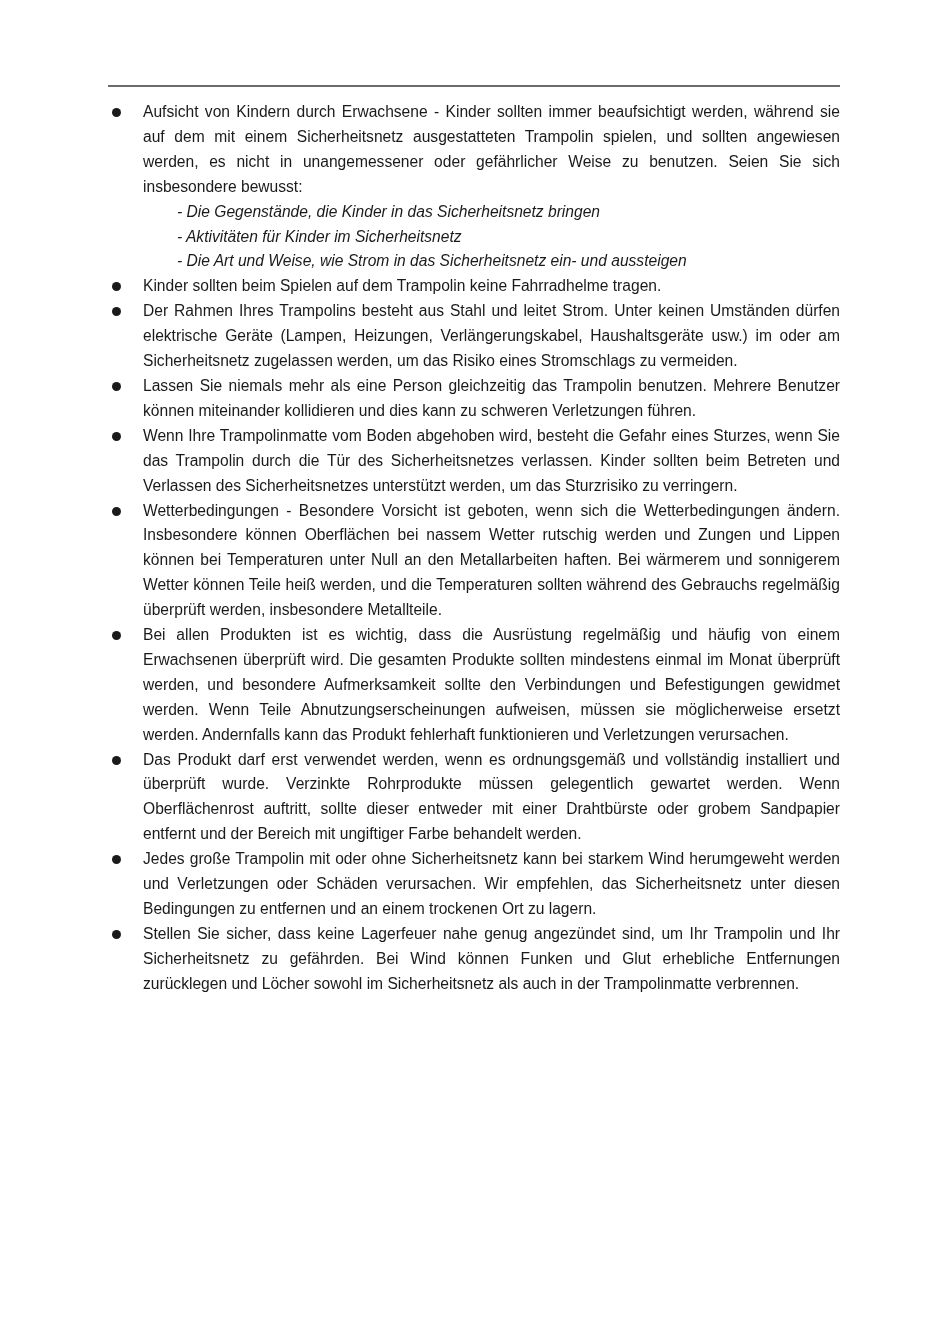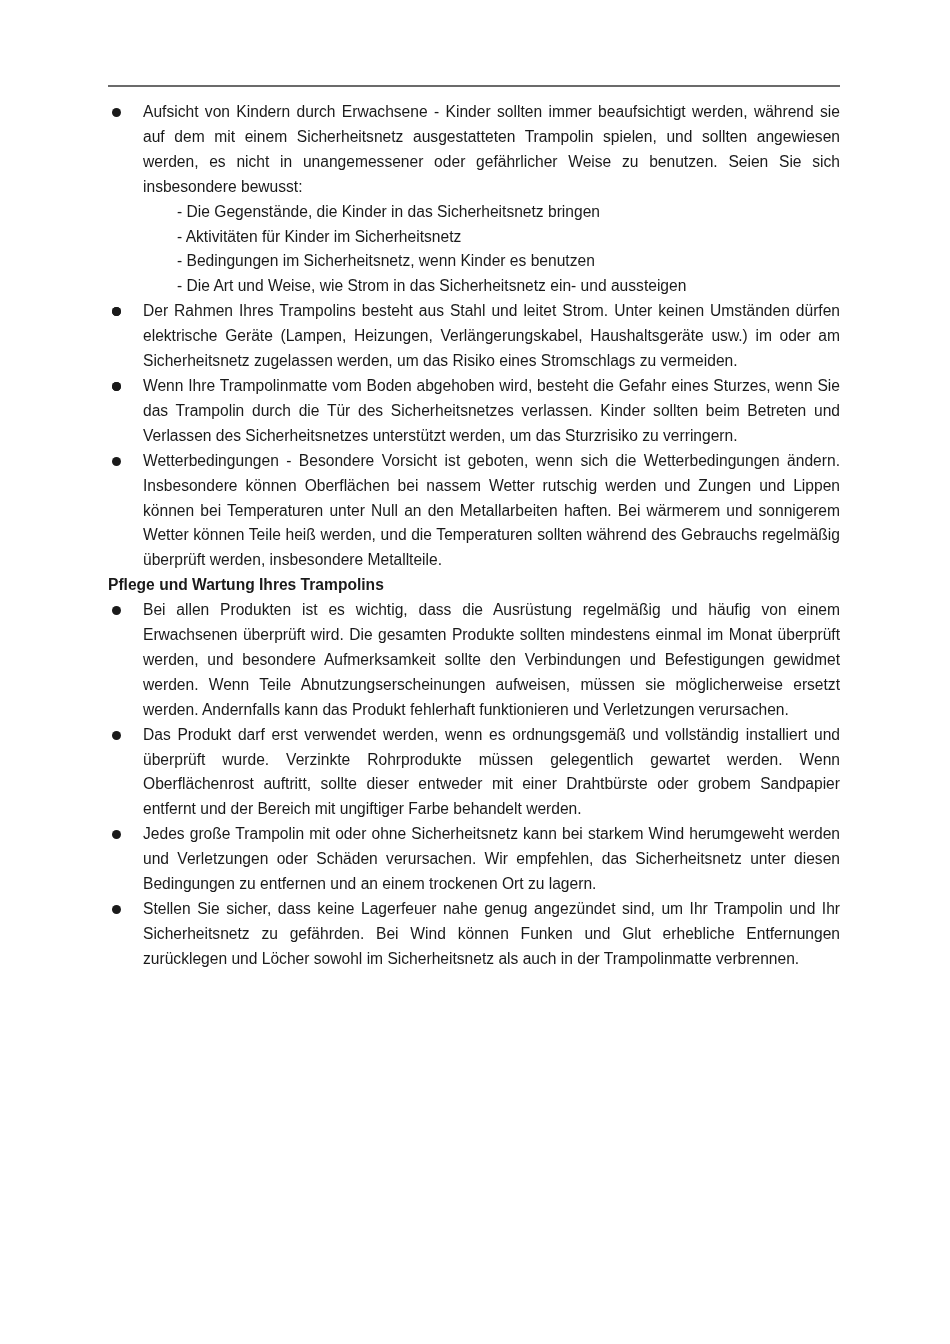--- a/index.html
+++ b/index.html
@@ -57,20 +57,21 @@
     background: #1a1a1a;
   }
   .sub-list {
     list-style: none;
     margin: 0;
     padding: 0 0 0 34px;
     text-align: left;
   }
   .sub-list li {
     padding: 0;
+    font-style: italic;
   }
   .section-heading {
     font-weight: bold;
     margin: 0;
     font-size: 15.6px;
     line-height: 24.9px;
   }
 </style>
 </head>
 <body>
@@ -79,45 +80,45 @@
   <div class="header-rule"></div>
 
   <div class="content">
     <ul class="bullets">
       <li>
         <span class="bullet-dot"></span>
         <span>Aufsicht von Kindern durch Erwachsene - Kinder sollten immer beaufsichtigt werden, während sie auf dem mit einem Sicherheitsnetz ausgestatteten Trampolin spielen, und sollten angewiesen werden, es nicht in unangemessener oder gefährlicher Weise zu benutzen. Seien Sie sich insbesondere bewusst:</span>
         <ul class="sub-list">
           <li>- Die Gegenstände, die Kinder in das Sicherheitsnetz bringen</li>
           <li>- Aktivitäten für Kinder im Sicherheitsnetz</li>
-          <li>- Bedingungen im Sicherheitsnetz, wenn Kinder es benutzen</li>
           <li>- Die Art und Weise, wie Strom in das Sicherheitsnetz ein- und aussteigen</li>
         </ul>
       </li>
       <li>
         <span class="bullet-dot"></span>
+        <span>Kinder sollten beim Spielen auf dem Trampolin keine Fahrradhelme tragen.</span>
       </li>
       <li>
         <span class="bullet-dot"></span>
         <span>Der Rahmen Ihres Trampolins besteht aus Stahl und leitet Strom. Unter keinen Umständen dürfen elektrische Geräte (Lampen, Heizungen, Verlängerungskabel, Haushaltsgeräte usw.) im oder am Sicherheitsnetz zugelassen werden, um das Risiko eines Stromschlags zu vermeiden.</span>
       </li>
       <li>
         <span class="bullet-dot"></span>
+        <span>Lassen Sie niemals mehr als eine Person gleichzeitig das Trampolin benutzen. Mehrere Benutzer können miteinander kollidieren und dies kann zu schweren Verletzungen führen.</span>
       </li>
       <li>
         <span class="bullet-dot"></span>
         <span>Wenn Ihre Trampolinmatte vom Boden abgehoben wird, besteht die Gefahr eines Sturzes, wenn Sie das Trampolin durch die Tür des Sicherheitsnetzes verlassen. Kinder sollten beim Betreten und Verlassen des Sicherheitsnetzes unterstützt werden, um das Sturzrisiko zu verringern.</span>
       </li>
       <li>
         <span class="bullet-dot"></span>
         <span>Wetterbedingungen - Besondere Vorsicht ist geboten, wenn sich die Wetterbedingungen ändern. Insbesondere können Oberflächen bei nassem Wetter rutschig werden und Zungen und Lippen können bei Temperaturen unter Null an den Metallarbeiten haften. Bei wärmerem und sonnigerem Wetter können Teile heiß werden, und die Temperaturen sollten während des Gebrauchs regelmäßig überprüft werden, insbesondere Metallteile.</span>
       </li>
     </ul>
 
-    <h2 class="section-heading">Pflege und Wartung Ihres Trampolins</h2>
 
     <ul class="bullets">
       <li>
         <span class="bullet-dot"></span>
         <span>Bei allen Produkten ist es wichtig, dass die Ausrüstung regelmäßig und häufig von einem Erwachsenen überprüft wird. Die gesamten Produkte sollten mindestens einmal im Monat überprüft werden, und besondere Aufmerksamkeit sollte den Verbindungen und Befestigungen gewidmet werden. Wenn Teile Abnutzungserscheinungen aufweisen, müssen sie möglicherweise ersetzt werden. Andernfalls kann das Produkt fehlerhaft funktionieren und Verletzungen verursachen.</span>
       </li>
       <li>
         <span class="bullet-dot"></span>
         <span>Das Produkt darf erst verwendet werden, wenn es ordnungsgemäß und vollständig installiert und überprüft wurde. Verzinkte Rohrprodukte müssen gelegentlich gewartet werden. Wenn Oberflächenrost auftritt, sollte dieser entweder mit einer Drahtbürste oder grobem Sandpapier entfernt und der Bereich mit ungiftiger Farbe behandelt werden.</span>
       </li>

